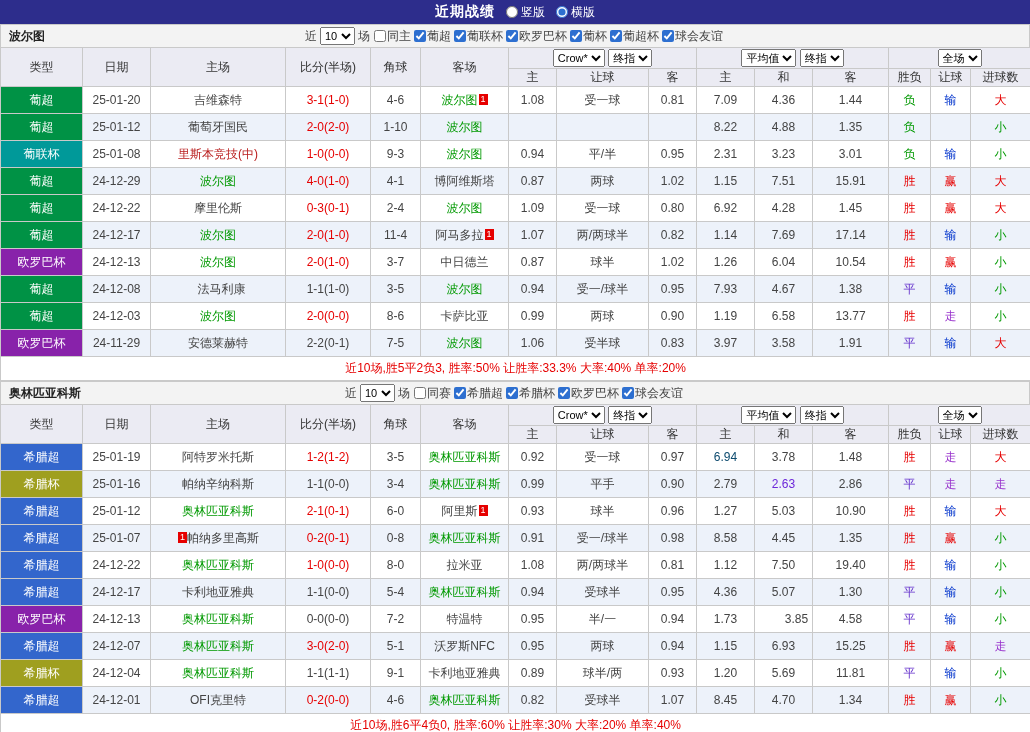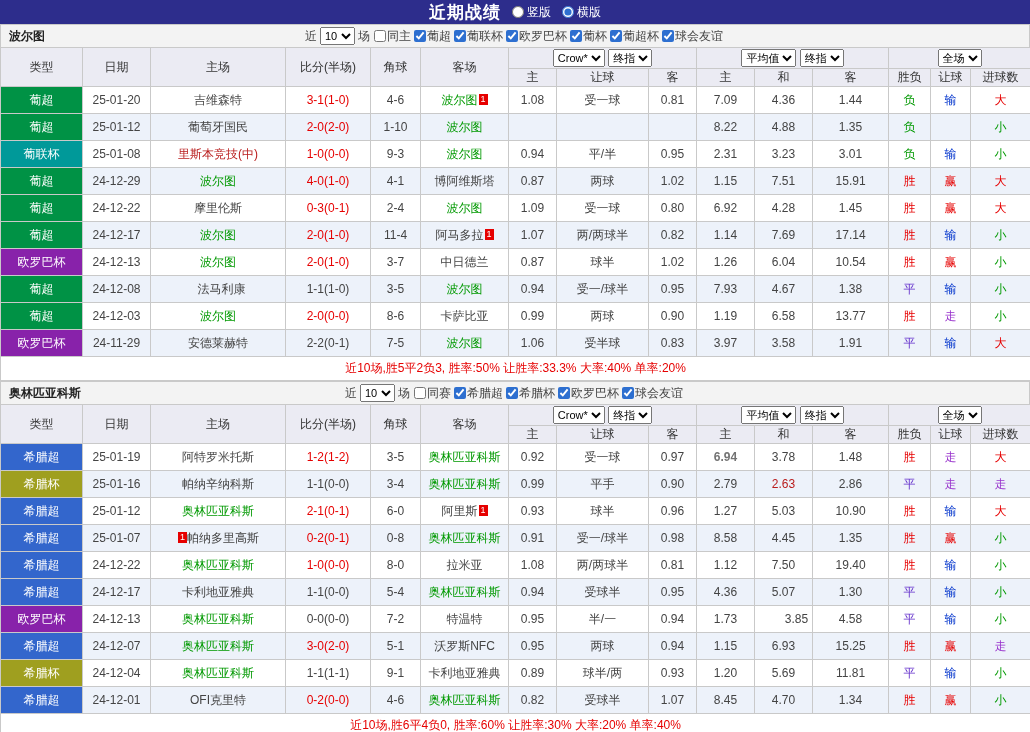--- a/index.html
+++ b/index.html
@@ -1,19 +1,19 @@
 <!DOCTYPE html>
 <html><head>
 <meta charset="utf-8">
 <style>
   *{box-sizing:border-box}
   html,body{margin:0;padding:0}
   body{width:1030px;font-family:"Liberation Sans","DejaVu Sans",sans-serif;font-size:12px;color:#444;background:#fff}
   .topbar{height:24px;background:#2d2d8c;color:#fff;display:flex;align-items:center;justify-content:center;gap:10px}
-  .topbar .title{font-weight:bold;font-size:17px;letter-spacing:1px}
+  .topbar .title{font-weight:bold;font-size:14px;letter-spacing:1px}
   .topbar label{display:inline-flex;align-items:center;gap:2px;cursor:pointer;font-size:12px}
   input[type=radio],input[type=checkbox]{margin:0 1px;width:12px;height:12px;accent-color:#2d6fd0}
   .sec-head{position:relative;height:23px;background:#f3f3f3;border:1px solid #c9c9c9;border-bottom:none;display:flex;align-items:center;padding:0 8px}
   .sec-head .team{font-weight:bold;color:#222}
   .filters{position:absolute;left:50%;transform:translateX(-50%);display:flex;align-items:center;gap:3px;white-space:nowrap}
   .filters select,.hdr-sel{height:18px;font-size:11px}
   .cbs{display:inline-flex;align-items:center}
   .cbs label{display:inline-flex;align-items:center;margin-right:2px;cursor:pointer}
   table{width:100%;border-collapse:collapse;table-layout:fixed}
   th,td{border:1px solid #c9c9c9;text-align:center;padding:0;white-space:nowrap;overflow:hidden}
@@ -360,39 +360,39 @@
         <tr>
           <td style="color: rgb(255, 255, 255); background: rgb(51, 102, 204);">希腊超</td>
           <td style="color: rgb(68, 68, 68);">25-01-19</td>
           <td><span style="color: rgb(68, 68, 68);">阿特罗米托斯</span></td>
           <td style="color: rgb(230, 0, 0);">1-2(1-2)</td>
           <td style="color: rgb(68, 68, 68);">3-5</td>
           <td><span style="color: rgb(0, 153, 0);">奥林匹亚科斯</span></td>
           <td style="color: rgb(68, 68, 68);">0.92</td>
           <td style="color: rgb(68, 68, 68);">受一球</td>
           <td style="color: rgb(68, 68, 68);">0.97</td>
-          <td style="color: #737373; font-weight: bold;">6.94</td>
+          <td style="color: #0c4a6e;">6.94</td>
           <td style="color: rgb(68, 68, 68);">3.78</td>
           <td style="color: rgb(68, 68, 68);">1.48</td>
           <td style="color: rgb(230, 0, 0);">胜</td>
           <td style="color: rgb(153, 51, 204);">走</td>
           <td style="color: rgb(230, 0, 0);">大</td>
         </tr>
         <tr>
           <td style="color: rgb(255, 255, 255); background: rgb(159, 159, 31);">希腊杯</td>
           <td style="color: rgb(68, 68, 68);">25-01-16</td>
           <td><span style="color: rgb(68, 68, 68);">帕纳辛纳科斯</span></td>
           <td style="color: rgb(68, 68, 68);">1-1(0-0)</td>
           <td style="color: rgb(68, 68, 68);">3-4</td>
           <td><span style="color: rgb(0, 153, 0);">奥林匹亚科斯</span></td>
           <td style="color: rgb(68, 68, 68);">0.99</td>
           <td style="color: rgb(68, 68, 68);">平手</td>
           <td style="color: rgb(68, 68, 68);">0.90</td>
           <td style="color: rgb(68, 68, 68);">2.79</td>
-          <td style="color: #b91c1c;">2.63</td>
+          <td style="color: #6d28d9;">2.63</td>
           <td style="color: rgb(68, 68, 68);">2.86</td>
           <td style="color: rgb(102, 51, 204);">平</td>
           <td style="color: rgb(153, 51, 204);">走</td>
           <td style="color: rgb(153, 51, 204);">走</td>
         </tr>
         <tr>
           <td style="color: rgb(255, 255, 255); background: rgb(51, 102, 204);">希腊超</td>
           <td style="color: rgb(68, 68, 68);">25-01-12</td>
           <td><span style="color: rgb(0, 153, 0);">奥林匹亚科斯</span></td>
           <td style="color: rgb(230, 0, 0);">2-1(0-1)</td>

